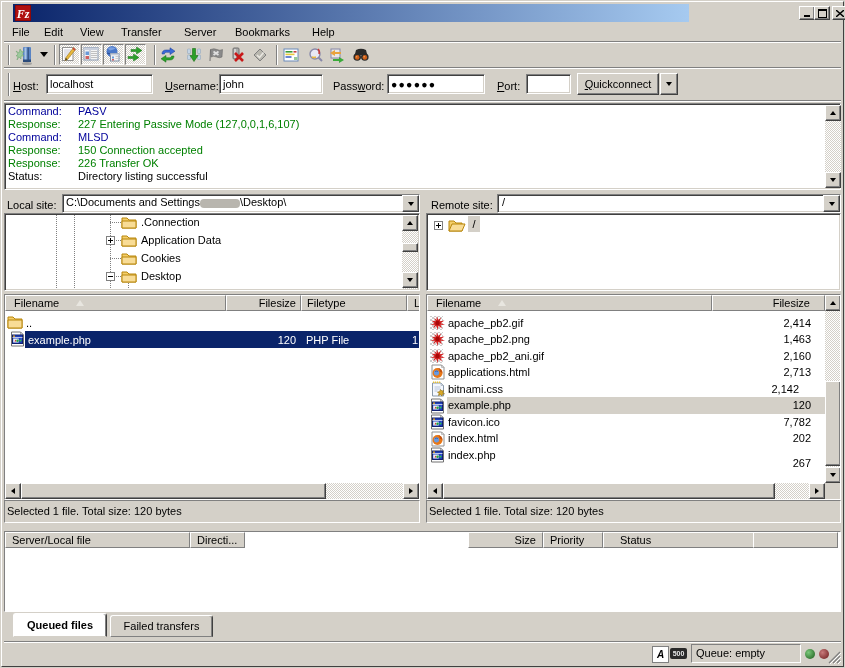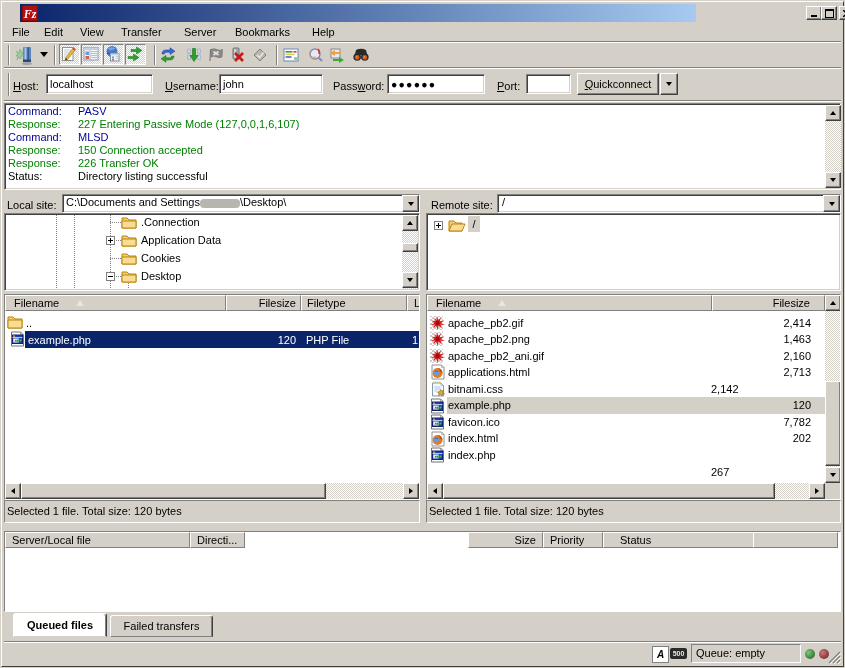--- a/index.html
+++ b/index.html
@@ -58,21 +58,21 @@
         <circle cx="10.5" cy="9.5" r="1.1" fill="#30C050"></circle>
         <circle cx="11.3" cy="8" r="0.8" fill="#4060E0"></circle>
       </g>
 </defs>
   </svg>
 
 <div class="abs" style="left:0;top:0;width:845px;height:668px;border:1px solid #D4D0C8;box-sizing:border-box"></div>
 <div class="abs" style="left:1px;top:1px;width:843px;height:666px;border:1px solid;border-color:#fff #404040 #404040 #fff;box-sizing:border-box"></div>
 <div class="abs" style="left:2px;top:2px;width:841px;height:664px;border:2px solid #D4D0C8;box-sizing:border-box"></div>
 
-<div class="abs" style="left:20px;top:4px;width:676px;height:18px;background:linear-gradient(to right,#0A246A,#A6CAF0)">
+<div class="abs" style="left:13px;top:4px;width:676px;height:18px;background:linear-gradient(to right,#0A246A,#A6CAF0)">
   <svg class="abs" style="left:2px;top:1px" width="16" height="16" viewBox="0 0 16 16">
     <rect x="0" y="0" width="16" height="16" fill="#B01010"></rect>
     <rect x="0" y="0" width="16" height="16" fill="none" stroke="#700000" stroke-width="1"></rect>
     <text x="8" y="12.5" font-size="12" font-weight="bold" font-style="italic" fill="#fff" text-anchor="middle" font-family="Liberation Serif">Fz</text>
   </svg>
 
   <div class="raised ctr abs" style="left:786px;top:2px;width:14px;height:12px">
       <div style="width:6px;height:2px;background:#000;margin-top:6px"></div>
     </div>
   <div class="raised ctr abs" style="left:801px;top:2px;width:14px;height:12px">
@@ -408,41 +408,41 @@
   <div class="abs" style="left:284px;top:55px;width:100px;text-align:right">2,160</div>
   <svg class="abs" style="left:3px;top:69px" width="16" height="16" viewBox="0 0 16 16">
       <use href="#ffox"></use>
     </svg>
   <div class="abs" style="left:21px;top:71px">applications.html</div>
   <div class="abs" style="left:284px;top:71px;width:100px;text-align:right">2,713</div>
   <svg class="abs" style="left:3px;top:86px" width="16" height="16" viewBox="0 0 16 16">
       <use href="#cssp"></use>
     </svg>
   <div class="abs" style="left:21px;top:88px">bitnami.css</div>
-  <div class="abs" style="left:284px;top:88px;width:100px;text-align:left">2,142</div>
+  <div class="abs" style="left:272px;top:88px;width:100px;text-align:right">2,142</div>
   <svg class="abs" style="left:3px;top:103px" width="16" height="16" viewBox="0 0 16 16">
       <use href="#phpi"></use>
     </svg>
   <div class="abs" style="left:21px;top:104px">example.php</div>
   <div class="abs" style="left:284px;top:104px;width:100px;text-align:right">120</div>
   <svg class="abs" style="left:3px;top:119px" width="16" height="16" viewBox="0 0 16 16">
       <use href="#phpi"></use>
     </svg>
   <div class="abs" style="left:21px;top:121px">favicon.ico</div>
   <div class="abs" style="left:284px;top:121px;width:100px;text-align:right">7,782</div>
   <svg class="abs" style="left:3px;top:136px" width="16" height="16" viewBox="0 0 16 16">
       <use href="#ffox"></use>
     </svg>
   <div class="abs" style="left:21px;top:137px">index.html</div>
   <div class="abs" style="left:284px;top:137px;width:100px;text-align:right">202</div>
   <svg class="abs" style="left:3px;top:152px" width="16" height="16" viewBox="0 0 16 16">
       <use href="#phpi"></use>
     </svg>
   <div class="abs" style="left:21px;top:154px">index.php</div>
-  <div class="abs" style="left:284px;top:171px;width:100px;text-align:left">267</div>
+  <div class="abs" style="left:284px;top:162px;width:100px;text-align:right">267</div>
 
   <div class="abs stipple" style="left:398px;top:0;width:16px;height:188px"></div>
   <div class="raised ctr abs" style="left:398px;top:0;width:16px;height:16px;box-sizing:border-box">
       <div class="tri-up"></div>
     </div>
   <div class="raised abs" style="left:398px;top:86px;width:16px;height:85px;box-sizing:border-box"></div>
   <div class="raised ctr abs" style="left:398px;top:172px;width:16px;height:16px;box-sizing:border-box">
       <div class="tri-dn"></div>
     </div>
 

